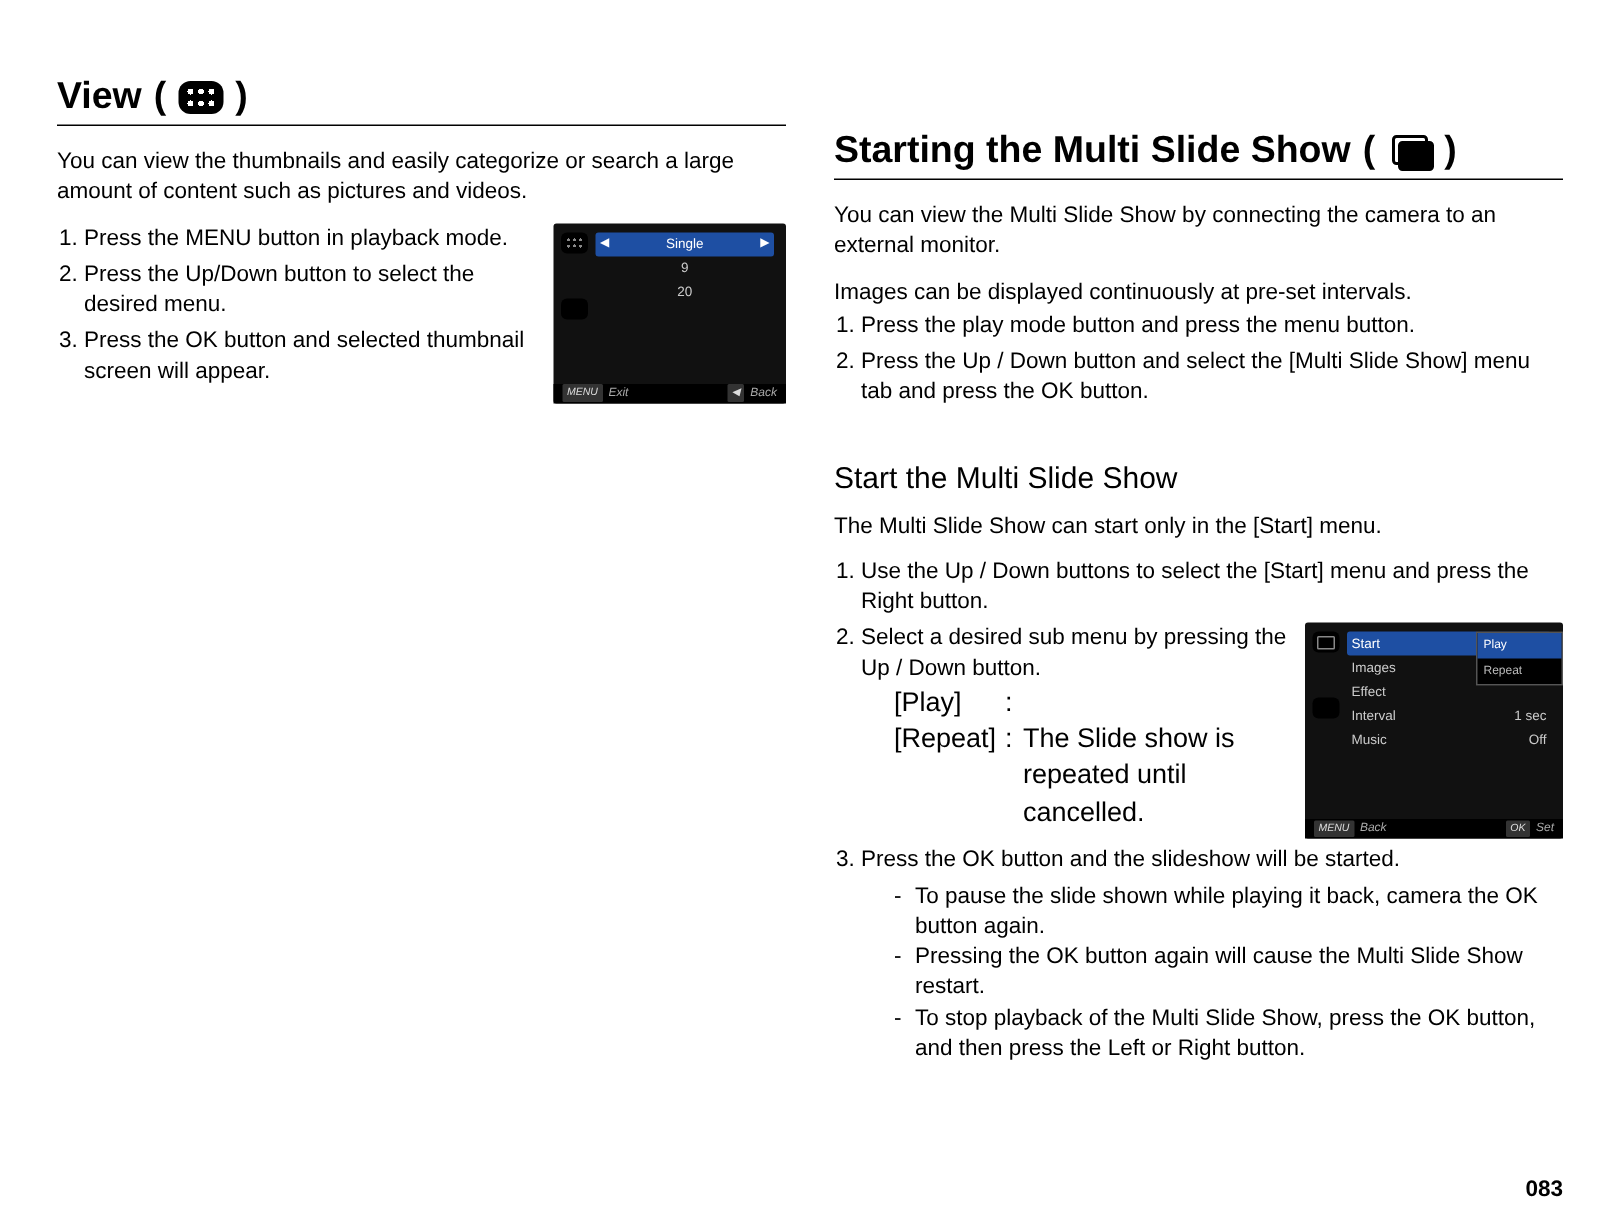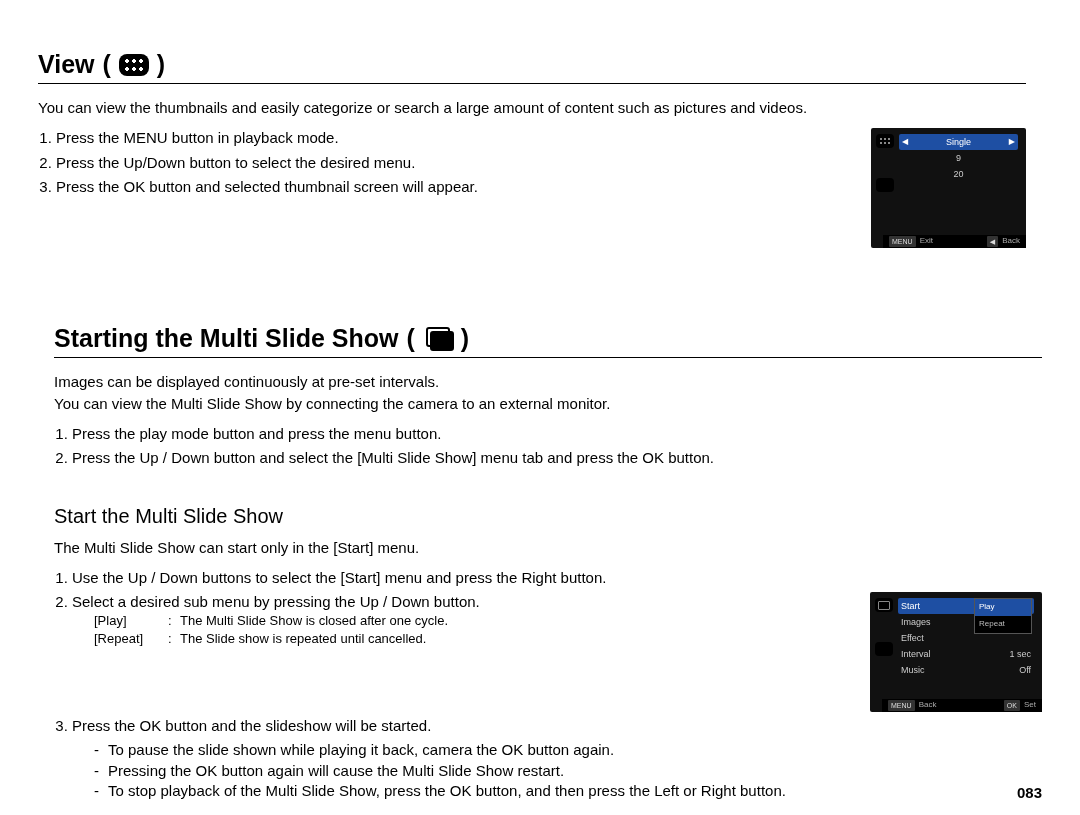--- a/index.html
+++ b/index.html
@@ -7,21 +7,21 @@
     padding: 0;
     background: #fff;
     font-family: Arial, Helvetica, sans-serif;
     color: #000;
     width: 1080px;
     height: 815px;
     overflow: hidden;
   }
   .page {
     display: flex;
-    flex-direction: column;
+    flex-direction: row;
     padding: 50px 38px 10px 38px;
     box-sizing: border-box;
     height: 100%;
     position: relative;
   }
   .col {
     flex: 1;
     padding: 0 16px;
     box-sizing: border-box;
   }
@@ -109,21 +109,21 @@
     line-height: 1.35;
   }
   ol.steps > li { margin-bottom: 4px; }
 
   .sub-title {
     font-size: 20px;
     margin-top: 36px;
     margin-bottom: 10px;
   }
 
-  .def-row { display: flex; margin-left: 22px; font-size: 13px; line-height: 1.35; }
+  .def-row { display: flex; margin-left: 22px; font-size: 18px; line-height: 1.35; }
   .def-label { width: 74px; }
   .def-colon { width: 12px; }
   .def-val { flex: 1; }
 
   .notes { font-size: 15px; line-height: 1.35; padding-left: 0; margin: 4px 0 0 22px; }
   .notes .note { display: flex; }
   .notes .dash { width: 14px; flex: none; }
   .notes .txt { flex: 1; }
 
   
@@ -131,21 +131,21 @@
     background: #111;
     color: #ccc;
     font-size: 9px;
     border-radius: 2px;
     position: relative;
     box-sizing: border-box;
     padding: 6px 8px 14px 28px;
     line-height: 1.6;
   }
   .lcd.small { width: 155px; height: 120px; }
-  .lcd.small2 { width: 172px; height: 120px; }
+  .lcd.small2 { width: 172px; height: 144px; }
   .lcd .row { display:flex; justify-content:space-between; align-items:center; height:16px; padding:0 3px; }
   .lcd .row.hl { background:#1e4fa3; color:#fff; border-radius:2px; }
   .lcd .tri { color:#fff; font-size:8px; }
   .lcd .side-icon {
     position:absolute; left:5px; top:6px; width:18px; height:14px;
     background:#000; border-radius:4px;
     display:flex; align-items:center; justify-content:center;
   }
   .lcd .side-icon::before {
     content:""; width:12px; height:8px;
@@ -158,27 +158,27 @@
       radial-gradient(circle at 10px 6px,#888 1px,transparent 1px);
   }
   .lcd .side-icon.slide::before {
     background:none; border:1px solid #888; width:10px; height:7px; border-radius:1px;
   }
   .lcd .side-icon2 {
     position:absolute; left:5px; top:50px; width:18px; height:14px;
     background:#000; border-radius:4px;
   }
   .lcd .footer {
-    position:absolute; left:12px; right:0; bottom:0; height:13px;
+    position:absolute; left:0; right:0; bottom:0; height:13px;
     background:#000; color:#aaa; font-size:8px;
-    display:flex; align-items:center; gap:4px; padding:0 6px;
+    display:flex; align-items:center; gap:4px; padding:0 6px;font-style:italic;
   }
   .lcd .footer .btn { background:#333; color:#ddd; padding:0 3px; border-radius:1px; font-size:7px; }
   .lcd .popup {
-    position:absolute; right:10px; top:6px; width:56px;
+    position:absolute; right:0; top:6px; width:56px;
     background:#000; border:1px solid #555; font-size:8px;
   }
   .lcd .popup .prow { padding:2px 4px; color:#bbb; }
   .lcd .popup .prow.sel { background:#1e4fa3; color:#fff; }
 
   .page-num {
     position: absolute;
     right: 38px;
     bottom: 14px;
     font-weight: bold;
@@ -240,41 +240,40 @@
   </div>
 
   <div class="col right">
     <div class="sec-title">
       <span>Starting the Multi Slide Show</span>
       <span class="paren">(</span>
       <span class="icon-slide"></span>
       <span class="paren">)</span>
     </div>
 
+    <div class="body-text">You can view the Multi Slide Show by connecting the camera to an external monitor.</div>
     <div class="body-text" style="margin-bottom:2px">Images can be displayed continuously at pre-set intervals.</div>
-    <div class="body-text">You can view the Multi Slide Show by connecting the camera to an external monitor.</div>
 
     <ol class="steps">
       <li>Press the play mode button and press the menu button.</li>
       <li>Press the Up / Down button and select the [Multi Slide Show] menu tab and press the OK button.</li>
     </ol>
 
     <div class="sub-title">Start the Multi Slide Show</div>
     <div class="body-text">The Multi Slide Show can start only in the [Start] menu.</div>
 
     <ol class="steps">
       <li>Use the Up / Down buttons to select the [Start] menu and press the Right button.</li>
       <li>
         <div class="step-wrap-fig">
           <div class="txtcol">
             <div>Select a desired sub menu by pressing the Up / Down button.</div>
             <div class="def-row">
               <div class="def-label">[Play]</div>
               <div class="def-colon">:</div>
-              <div class="def-val">The Multi Slide Show is closed after one cycle.</div>
             </div>
             <div class="def-row">
               <div class="def-label">[Repeat]</div>
               <div class="def-colon">:</div>
               <div class="def-val">The Slide show is repeated until cancelled.</div>
             </div>
           </div>
 
           <div class="lcd small2">
             <div class="side-icon slide"></div>

